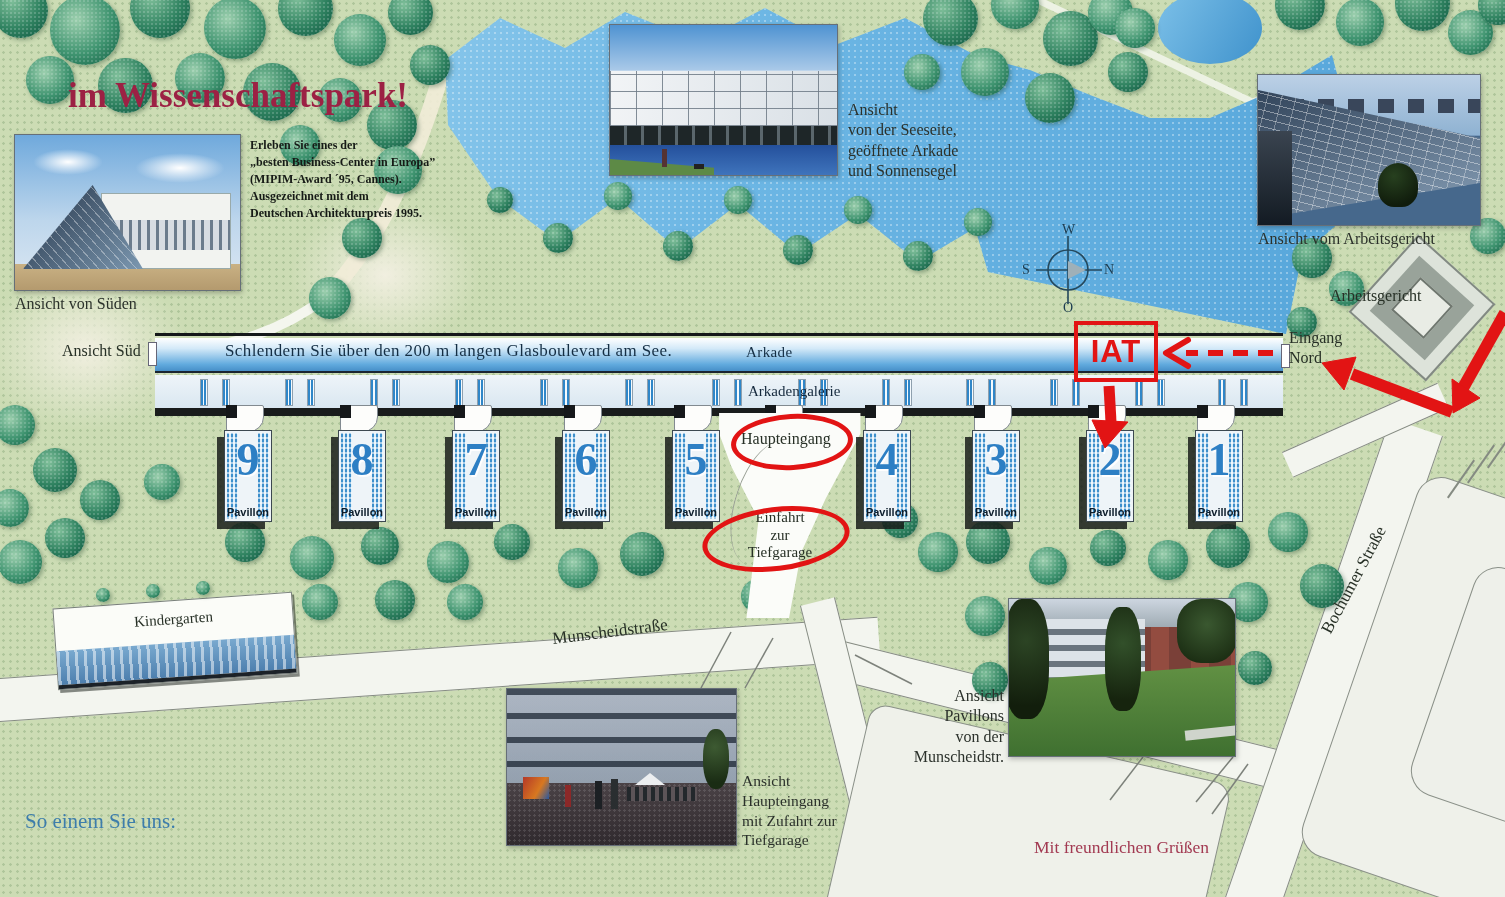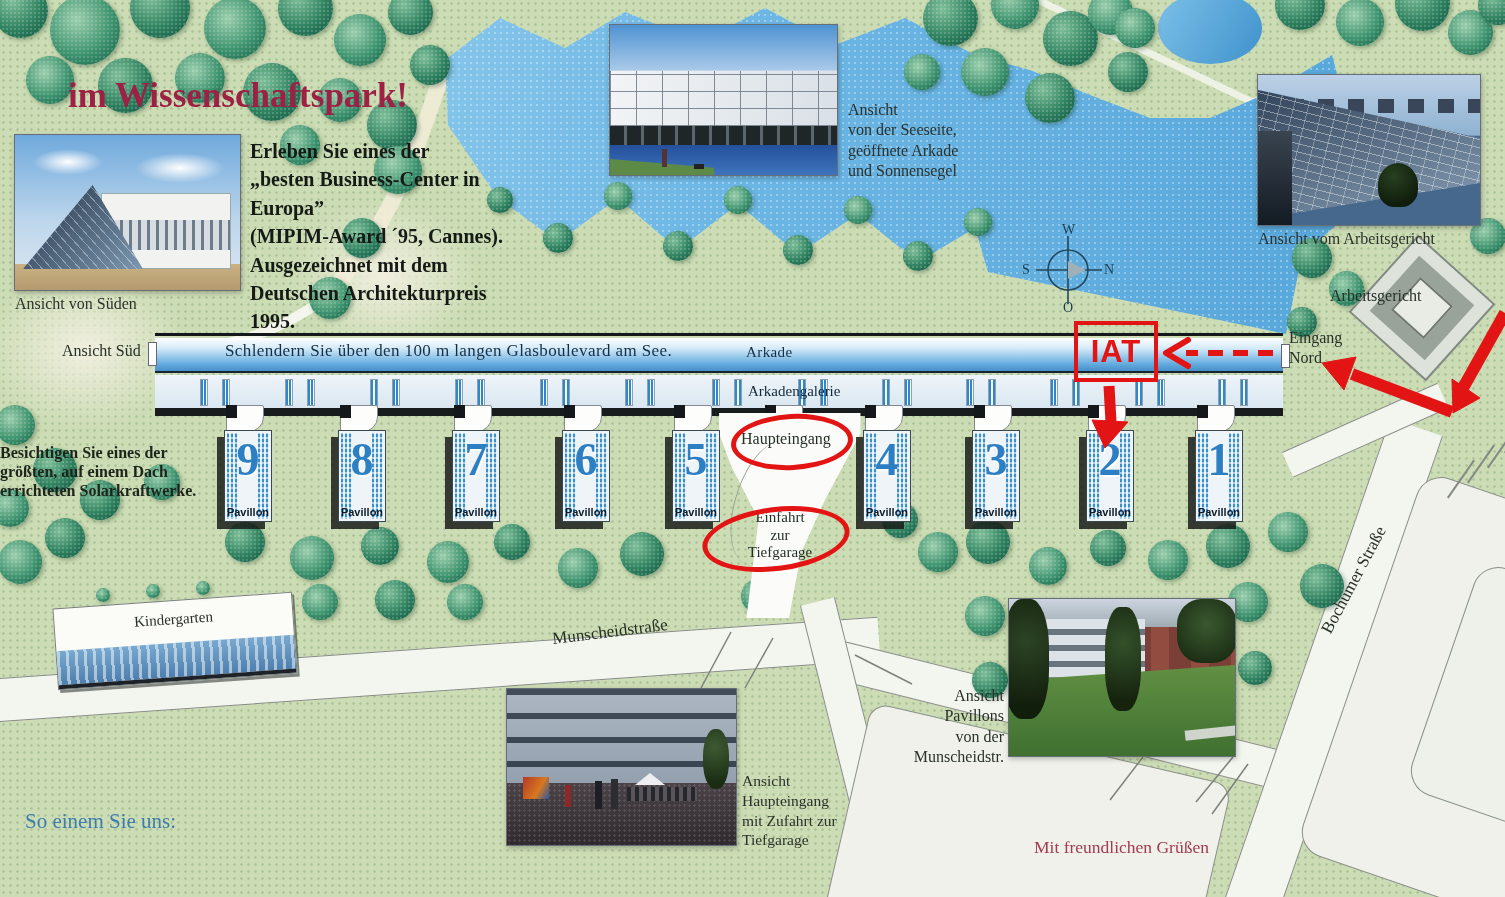--- a/index.html
+++ b/index.html
@@ -247,21 +247,21 @@
         <div class="gcol" style="left: 917px;"></div>
         <div class="gcol" style="left: 980px;"></div>
         <div class="gcol" style="left: 1002px;"></div>
         <div class="gcol" style="left: 1063px;"></div>
         <div class="gcol" style="left: 1085px;"></div>
       </div>
     <div class="shadow"></div>
   </div>
   <div class="notch" style="left:148px;top:342px;width:9px;height:24px;"></div>
   <div class="notch" style="left:1281px;top:344px;width:9px;height:24px;"></div>
-  <div class="abs blvd-text" style="left:225px;">Schlendern Sie über den 100 m langen Glasboulevard am See.</div>
+  <div class="abs blvd-text" style="left:225px;">Schlendern Sie über den 200 m langen Glasboulevard am See.</div>
   <div class="abs blvd-text" style="left:746px;top:344px;font-size:15px;">Arkade</div>
   <div class="abs" style="left:748px;top:383px;font-size:15px;color:#14283c;">Arkadengalerie</div>
 
   <div id="stubs">
       <div class="stub" style="left: 226px;"></div>
       <div class="stub" style="left: 340px;"></div>
       <div class="stub" style="left: 454px;"></div>
       <div class="stub" style="left: 564px;"></div>
       <div class="stub" style="left: 674px;"></div>
       <div class="stub" style="left: 765px;"></div>
@@ -317,26 +317,23 @@
   <div class="abs lbl" style="left:62px;top:342px;width:84px;">Ansicht Süd</div>
   <div class="abs lbl ml" style="left:1289px;top:328px;line-height:1.25;">Eingang
 Nord</div>
   <div class="abs lbl" style="left:741px;top:430px;font-size:16px;">Haupteingang</div>
   <div class="abs lbl ml" style="left:728px;top:509px;width:104px;text-align:center;font-size:15px;line-height:1.18;">Einfahrt
 zur
 Tiefgarage</div>
   <div class="abs lbl" style="left:1330px;top:287px;">Arbeitsgericht</div>
   <div class="abs lbl" style="left:520px;top:622px;width:180px;text-align:center;font-size:17px;transform:rotate(-7deg);">Munscheidstraße</div>
   <div class="abs lbl" style="left:1274px;top:570px;width:160px;text-align:center;font-size:17px;transform:rotate(-62deg);">Bochumer Straße</div>
-  <div class="abs ml" style="left:0px;top:443px;width:220px;font-weight:bold;font-size:16px;line-height:1.2;color:#1c241c;">Besichtigen Sie eines der
-größten, auf einem Dach
-errichteten Solarkraftwerke.</div>
 
   <div class="abs" style="left:68px;top:76px;font:bold 35px 'Liberation Serif',serif;color:#9c2144;">im Wissenschaftspark!</div>
-  <div class="abs ml" style="left:250px;top:137px;width:270px;font-weight:bold;font-size:20px;line-height:1.42;color:#161a16;">Erleben Sie eines der
+  <div class="abs ml" style="left:250px;top:137px;width:270px;font-weight:bold;font-size:12px;line-height:1.42;color:#161a16;">Erleben Sie eines der
 „besten Business-Center in Europa”
 (MIPIM-Award ´95, Cannes).
 Ausgezeichnet mit dem
 Deutschen Architekturpreis 1995.</div>
 
   <div id="compass">
     <svg width="92" height="84">
       <circle cx="46" cy="40" r="20" fill="none" stroke="#24485c" stroke-width="1.6"></circle>
       <line x1="46" y1="6" x2="46" y2="74" stroke="#24485c" stroke-width="1.6"></line>
       <line x1="14" y1="40" x2="80" y2="40" stroke="#24485c" stroke-width="1.6"></line>

